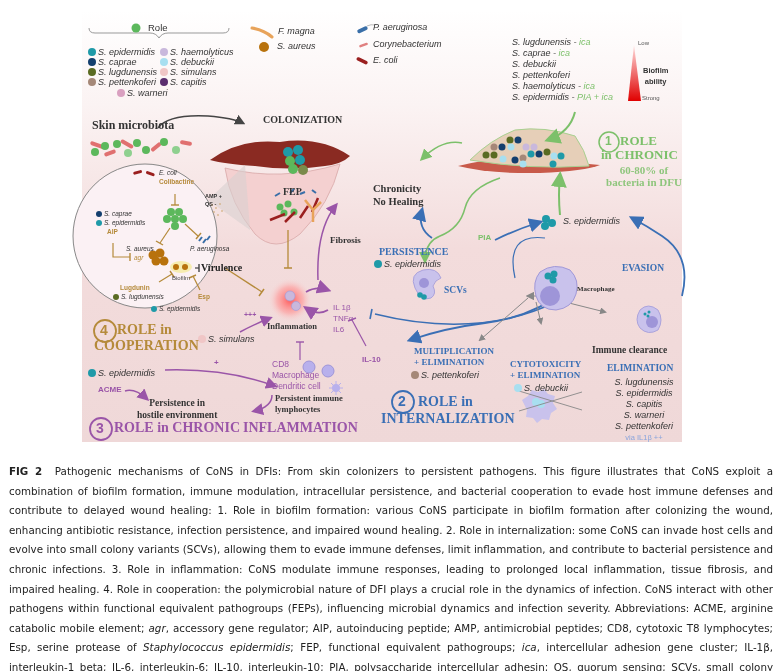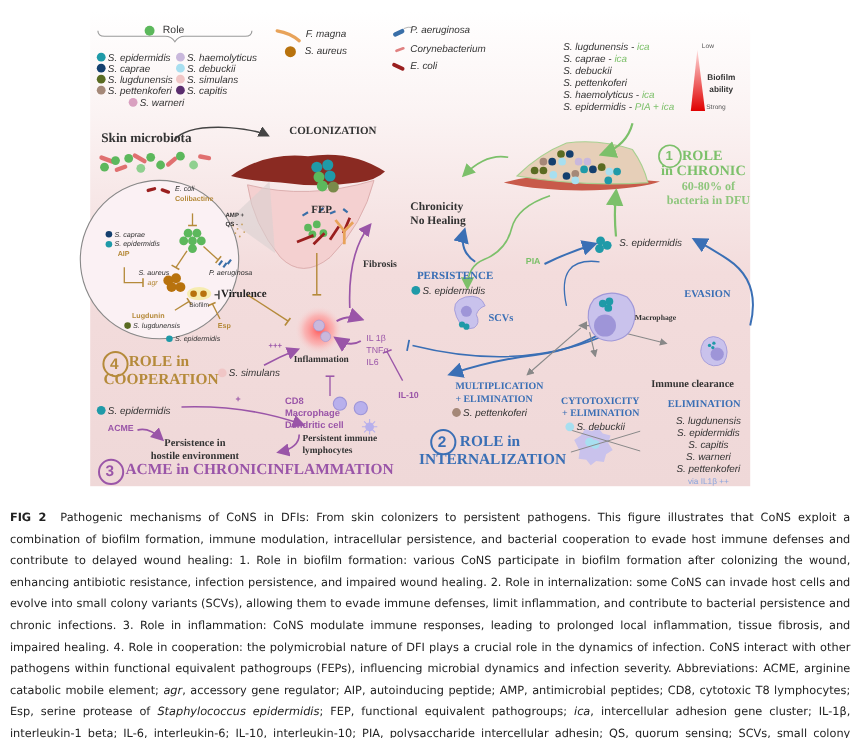--- a/index.html
+++ b/index.html
@@ -315,39 +315,39 @@
 <div class="abs lg it" style="left:563px;top:216px;">S. epidermidis</div>
 <div class="abs serif blue-t" style="left:622px;top:263px;font-size:9.5px;font-weight:bold;">EVASION</div>
 <div class="abs serif" style="left:592px;top:345px;font-size:9.5px;font-weight:bold;color:#333;">Immune clearance</div>
 
 <div class="abs serif blue-t" style="left:414px;top:346px;font-size:9px;font-weight:bold;text-align:left;line-height:11px;">
   <div>MULTIPLICATION</div>
     <div>+ ELIMINATION</div>
 </div>
 <div class="abs lg it" style="left:411px;top:370px;"><span class="dot" style="background:#a58878"></span><span>S. pettenkoferi</span></div>
 
-<div class="abs serif blue-t" style="left:510px;top:359px;font-size:9px;font-weight:bold;text-align:right;line-height:11px;">
+<div class="abs serif blue-t" style="left:510px;top:359px;font-size:9px;font-weight:bold;text-align:left;line-height:11px;">
   <div>CYTOTOXICITY</div>
     <div>+ ELIMINATION</div>
 </div>
 <div class="abs lg it" style="left:514px;top:383px;"><span class="dot" style="background:#a8dff0"></span><span>S. debuckii</span></div>
 
 <div class="abs serif blue-t" style="left:607px;top:363px;font-size:9.5px;font-weight:bold;">ELIMINATION</div>
 <div class="abs" style="left:605px;top:377px;width:78px;text-align:center;line-height:11px;">
   <div class="lg it">S. lugdunensis</div>
   <div class="lg it">S. epidermidis</div>
   <div class="lg it">S. capitis</div>
   <div class="lg it">S. warneri</div>
   <div class="lg it">S. pettenkoferi</div>
   <div style="font-size:7.5px;color:#8aa4dc;">via IL1β ++</div>
 </div>
 
 <div class="abs lg it" style="left:198px;top:334px;"><span class="dot" style="background:#f0c6c6"></span><span>S. simulans</span></div>
 <div class="abs purple-t" style="left:244px;top:311px;font-size:7px;font-weight:bold;">+++</div>
-<div class="abs purple-t" style="left:259px;top:359px;font-size:8.5px;font-weight:bold;line-height:11px;">
+<div class="abs purple-t" style="left:272px;top:359px;font-size:8.5px;font-weight:normal;line-height:11px;">
   <div>CD8</div>
     <div>Macrophage</div>
     <div>Dendritic cell</div>
 </div>
 <div class="abs serif" style="left:275px;top:393px;font-size:8.5px;font-weight:bold;color:#333;line-height:11px;">
   <div>Persistent immune</div>
     <div>lymphocytes</div>
 </div>
 <div class="abs lg it" style="left:88px;top:368px;"><span class="dot" style="background:#1f9aa8"></span><span>S. epidermidis</span></div>
 <div class="abs purple-t" style="left:98px;top:385px;font-size:8px;font-weight:bold;">ACME</div>
@@ -363,21 +363,21 @@
 <div class="abs serif green-t" style="left:603px;top:164px;width:82px;text-align:center;font-size:11px;font-weight:bold;line-height:12px;opacity:0.85;">
   <div>60-80% of</div>
     <div>bacteria in DFU</div>
 </div>
 
 <div class="abs blue-t" style="left:398px;top:393px;font-size:14px;font-weight:bold;">2</div>
 <div class="abs serif blue-t" style="left:418px;top:394px;font-size:14px;font-weight:bold;">ROLE in</div>
 <div class="abs serif blue-t" style="left:381px;top:411px;font-size:14px;font-weight:bold;">INTERNALIZATION</div>
 
 <div class="abs purple-t" style="left:96px;top:420px;font-size:14px;font-weight:bold;">3</div>
-<div class="abs serif purple-t" style="left:114px;top:420px;font-size:14px;font-weight:bold;">ACME in CHRONIC</div>
+<div class="abs serif purple-t" style="left:114px;top:420px;font-size:14px;font-weight:bold;">ROLE in CHRONIC</div>
 <div class="abs serif purple-t" style="left:243px;top:420px;font-size:14px;font-weight:bold;">INFLAMMATION</div>
 
 <div class="abs gold-t" style="left:100px;top:322px;font-size:14px;font-weight:bold;">4</div>
 <div class="abs serif gold-t" style="left:117px;top:322px;font-size:14px;font-weight:bold;">ROLE in</div>
 <div class="abs serif gold-t" style="left:94px;top:338px;font-size:14px;font-weight:bold;">COOPERATION</div>
 
 <div class="abs it" style="left:159px;top:169px;font-size:6.5px;color:#333;">E. coli</div>
 <div class="abs gold-t" style="left:159px;top:178px;font-size:6.5px;font-weight:bold;">Colibactine</div>
 <div class="abs" style="left:205px;top:192px;font-size:5.5px;font-weight:bold;color:#333;line-height:8px;">
   <div>AMP +</div>

